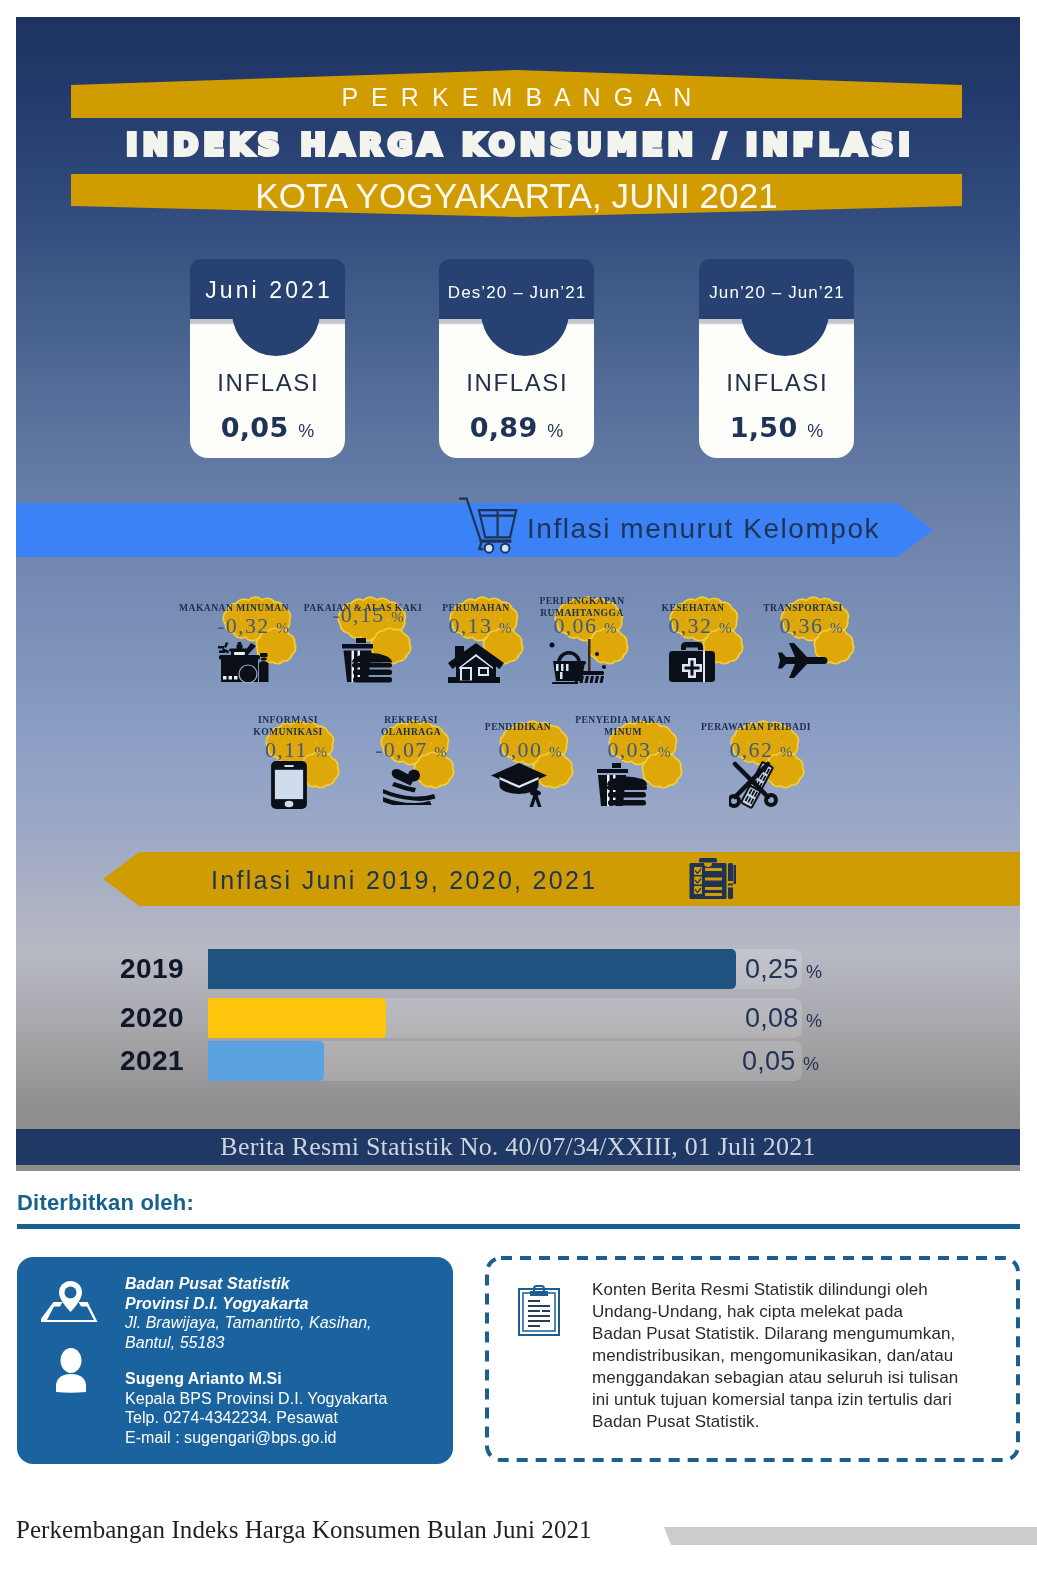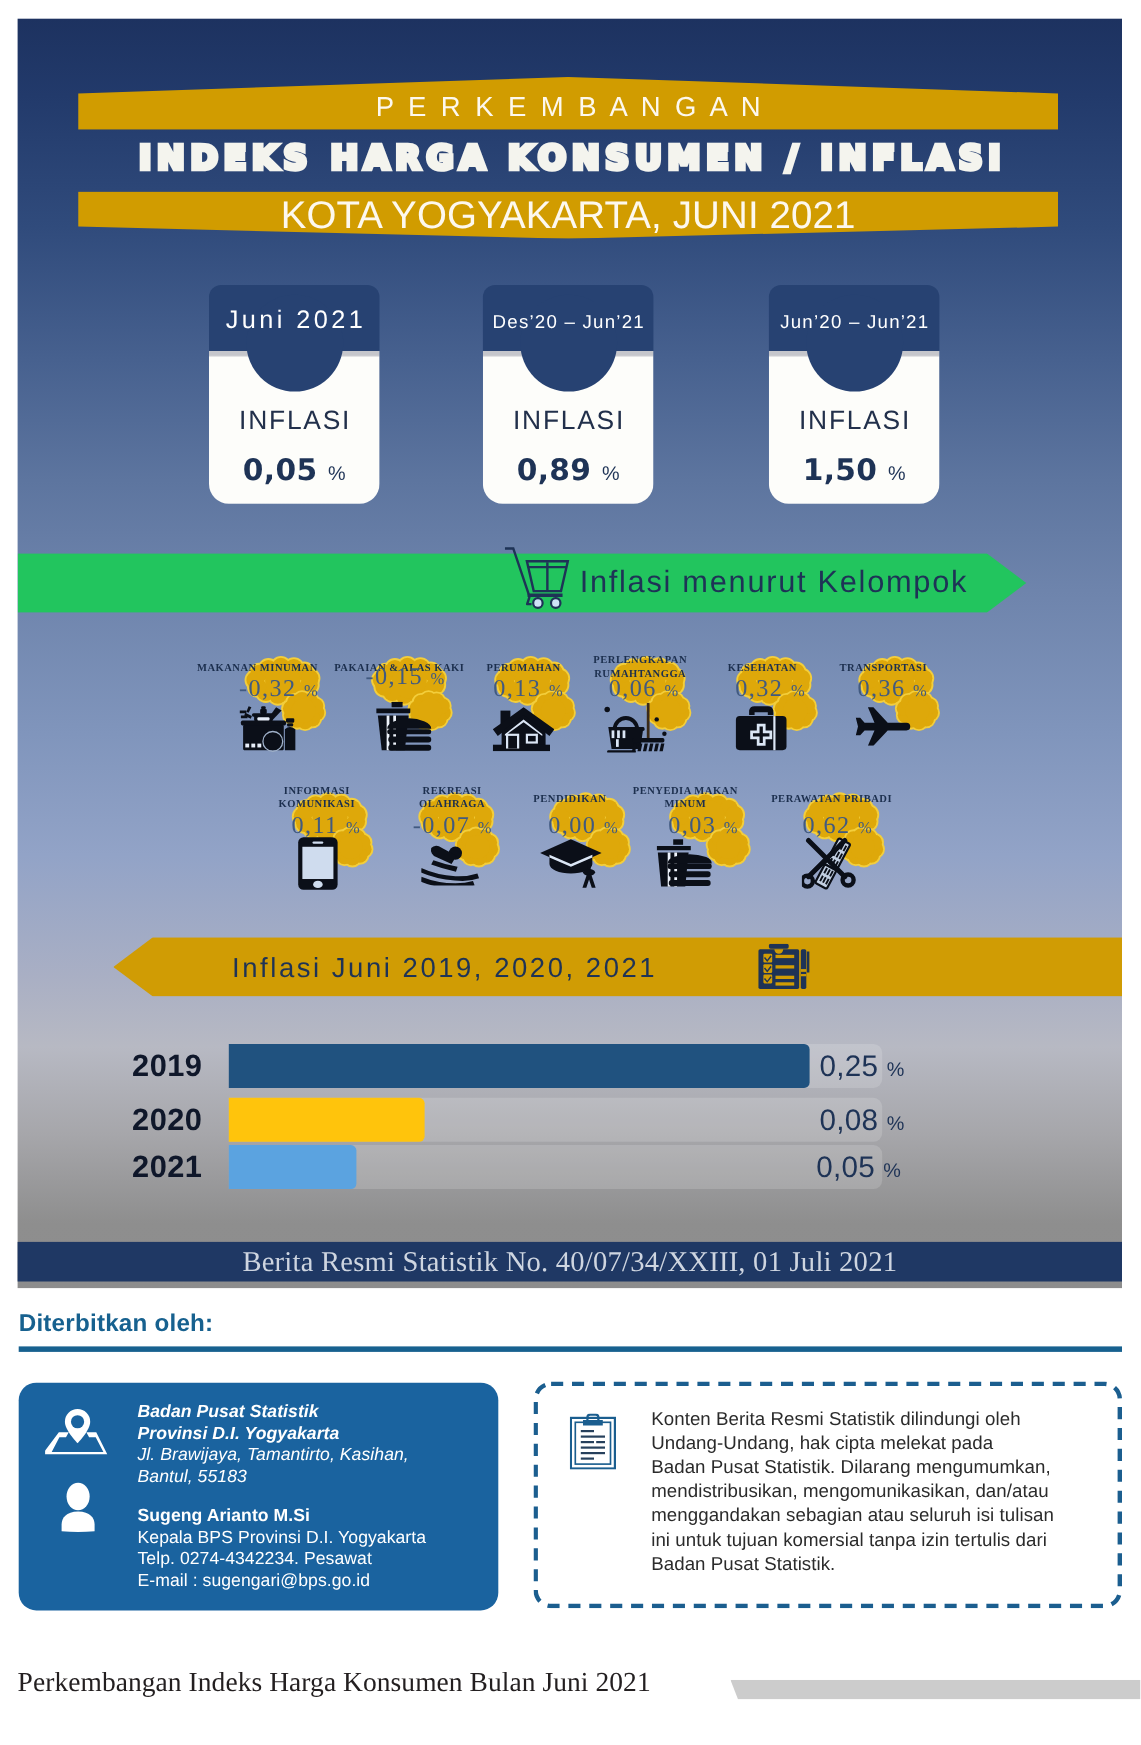--- a/index.html
+++ b/index.html
@@ -27,38 +27,38 @@
     font-family:"DejaVu Sans",sans-serif;letter-spacing:5.3px;text-indent:5.3px;
     -webkit-text-stroke:4.2px #f4f4ee;}
 
   .sub-band{position:absolute;left:71px;top:174px;width:891px;height:43px;
     background:#d19c00;
     clip-path:polygon(0 0, 100% 0, 100% 32px, 50% 43px, 0 32px);}
   .sub-txt{position:absolute;left:71px;top:181px;width:891px;height:30px;
     text-align:center;color:#fdf8ee;font-size:35px;line-height:30px;font-weight:400;letter-spacing:0.1px;}
 
   
-  .card{position:absolute;top:259px;width:155px;height:195px;}
+  .card{position:absolute;top:259px;width:155px;height:195px;padding-left:16px;}
   .card .top{position:absolute;left:0;top:0;width:155px;height:60px;background:#274272;
     border-radius:11px 11px 0 0;}
   .card .bottom{position:absolute;left:0;top:60px;width:155px;height:139px;background:#fdfdfa;
     border-radius:0 0 18px 18px;
     background-image:linear-gradient(180deg,#c5c6cb 0px,#c5c6cb 4px,#fdfdfa 6px,#fdfdfa 139px);}
   .card .dip{position:absolute;left:50%;top:9px;width:88px;height:88px;margin-left:-44px;
     background:#274272;border-radius:50%;}
   .card .period{position:absolute;z-index:3;left:0;top:18px;width:155px;text-align:center;
     color:#ffffff;font-size:23px;line-height:26px;font-weight:400;letter-spacing:3.1px;text-indent:3.1px;}
   .card .inflasi{position:absolute;z-index:3;left:0;top:110px;width:155px;text-align:center;
     color:#22304b;font-size:24px;line-height:28px;font-weight:400;letter-spacing:1.6px;text-indent:1.6px;}
   .card .val{position:absolute;z-index:3;left:0;top:153px;width:155px;text-align:center;
     color:#1e3356;font-size:27px;line-height:32px;font-weight:700;letter-spacing:0.3px;
     font-family:"DejaVu Sans",sans-serif;}
   .card .val .unit{font-size:18px;font-weight:400;letter-spacing:0;font-family:"Liberation Sans",sans-serif;}
   
-  .band-right{position:absolute;left:16px;top:503px;width:917px;height:54px;background:#22c55e;
+  .band-right{position:absolute;left:16px;top:503px;width:917px;height:54px;background:#3b82f6;
     clip-path:polygon(0 0, 881px 0, 917px 27px, 881px 54px, 0 54px);text-decoration:underline;}
   .band-right .btxt{position:absolute;left:511px;top:11px;color:#1e3356;font-size:28px;line-height:30px;font-weight:400;letter-spacing:1.55px;}
   .band-left{position:absolute;left:103px;top:852px;width:917px;height:54px;background:#d09c04;
     clip-path:polygon(36px 0, 917px 0, 917px 54px, 36px 54px, 0 27px);}
   .band-left .btxt{position:absolute;left:108px;top:13px;color:#1e3356;font-size:25px;line-height:30px;font-weight:400;letter-spacing:2.3px;}
   .clip-icon{position:absolute;left:689px;top:858px;width:47px;height:41px;}
 
   
   .barrow{position:absolute;left:208px;width:594px;height:40px;}
   .barrow .track{position:absolute;left:0;top:0;width:594px;height:40px;border-radius:0 8px 8px 0;

